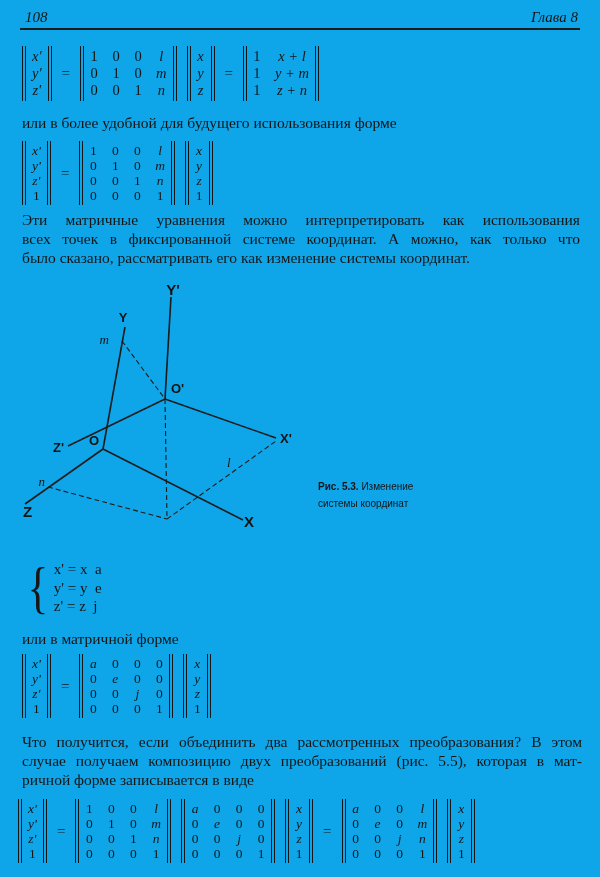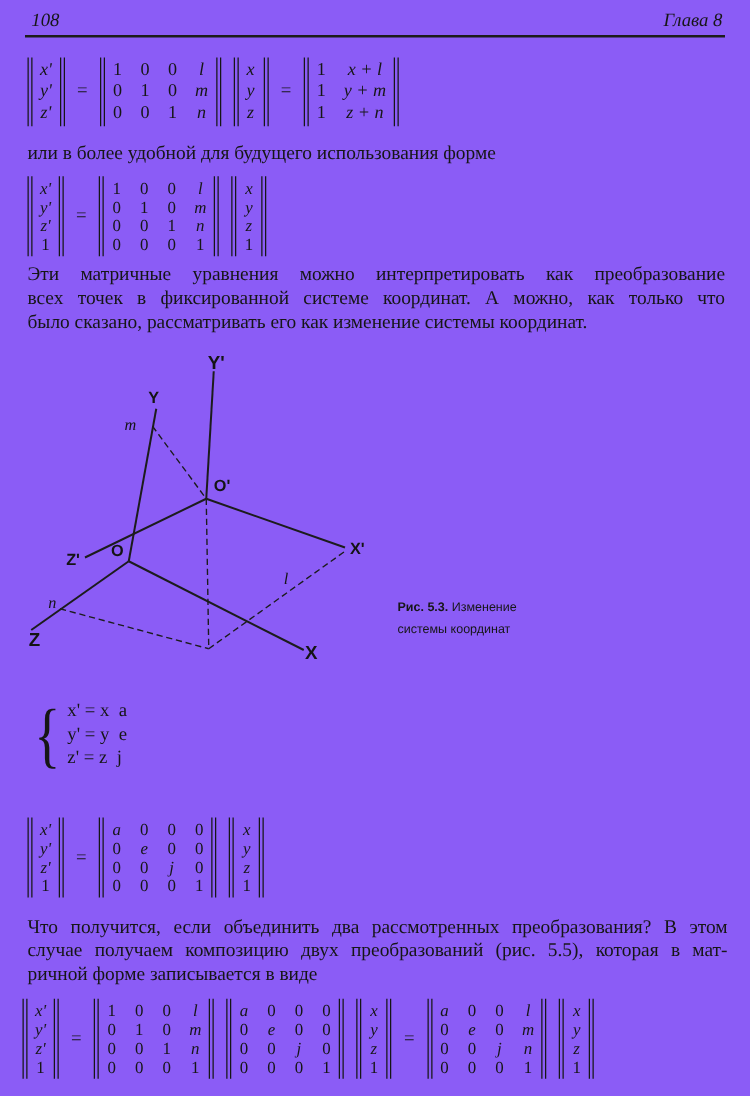--- a/index.html
+++ b/index.html
@@ -1,18 +1,18 @@
 <!DOCTYPE html>
 <html><head>
 <meta charset="utf-8">
 <style>
   * { margin:0; padding:0; box-sizing:border-box; }
   html,body { width:600px; height:877px; }
   body { background:#fcfcfa; font-family:"Liberation Serif", serif; color:#161616; }
-  .page { position:relative; width:600px; height:877px; background:#8b5cf6; overflow:hidden; }
+  .page { position:relative; width:600px; height:877px; background:#0ea5e9; overflow:hidden; }
   .abs { position:absolute; }
   .hdr { font-style:italic; font-size:15px; }
   .rule { height:2px; background:#1c1c1c; }
   .body-text { font-size:15.5px; line-height:19px; }
   .jpara div { text-align:justify; text-align-last:justify; }
   .jpara div:last-child { text-align-last:left; }
   .eq { display:flex; align-items:center; gap:10px; }
   .matrix { display:inline-grid; column-gap:14px; padding:2px 6px;
             border-left:4px double #161616; border-right:4px double #161616; align-self:center; }
   .eq .cell { font-size:13.5px; line-height:15px; text-align:center; min-width:8px;
@@ -108,21 +108,21 @@
       </span>
       <span class="matrix" style="grid-template-columns: repeat(1, auto);">
         <span class="cell var">x</span>
         <span class="cell var">y</span>
         <span class="cell var">z</span>
         <span class="cell">1</span>
       </span>
     </div>
 
   <div class="abs body-text jpara" style="left:22px;top:210px;width:558px">
-      <div>Эти матричные уравнения можно интерпретировать как преобразование</div>
+      <div>Эти матричные уравнения можно интерпретировать как использования</div>
       <div>всех точек в фиксированной системе координат. А можно, как только что</div>
       <div>было сказано, рассматривать его как изменение системы координат.</div>
     </div>
 
   <svg class="abs" style="left:15px;top:283px" width="305" height="250" viewBox="0 0 305 250">
 
     <line class="ax" x1="88" y1="166" x2="110" y2="44"></line>
     <line class="ax" x1="88" y1="166" x2="10" y2="221"></line>
     <line class="ax" x1="88" y1="166" x2="228" y2="237"></line>
 
@@ -156,20 +156,21 @@
 
   <div class="abs" style="left:24px;top:559px;display:flex;align-items:center">
     <span class="brace">{</span>
     <div class="sys">
         <div>x' = x  a</div>
         <div>y' = y  e</div>
         <div>z' = z  j</div>
       </div>
   </div>
 
+  <div class="abs body-text" style="left:22px;top:629px">или в матричной форме</div>
 
   <div class="abs eq" style="left:22px;top:654px">
       <span class="matrix" style="grid-template-columns: repeat(1, auto);">
         <span class="cell var">x'</span>
         <span class="cell var">y'</span>
         <span class="cell var">z'</span>
         <span class="cell">1</span>
       </span>
       <span class="op">=</span>
       <span class="matrix" style="grid-template-columns: repeat(4, auto);">

